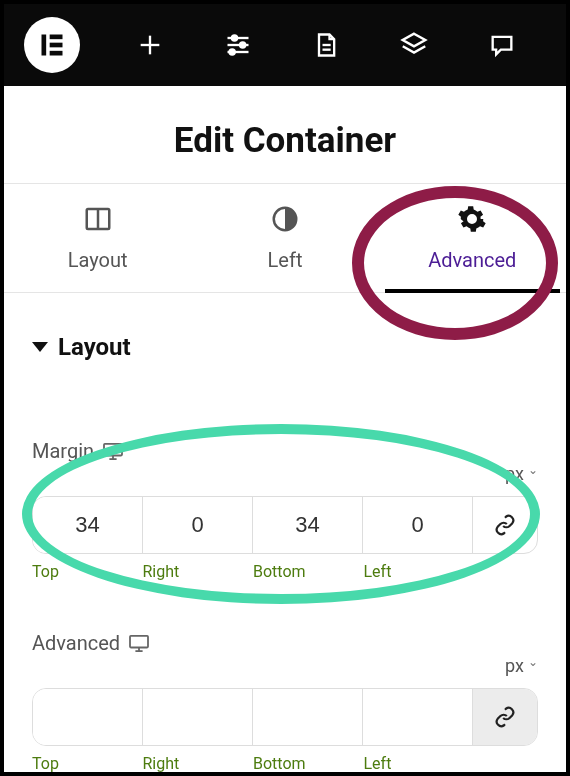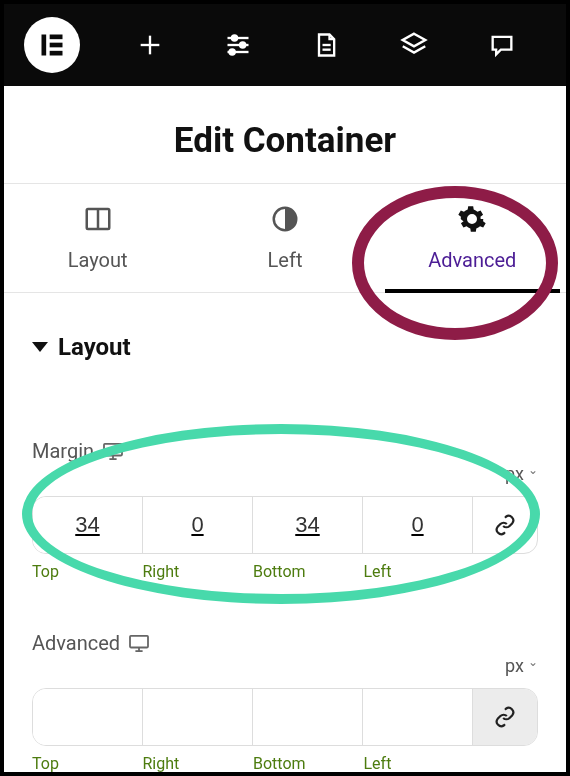--- a/index.html
+++ b/index.html
@@ -127,21 +127,20 @@
     }
     .unit-caret {
       font-size: 12px;
       color: #777;
     }
     .dim-inputs {
       display: flex;
       border: 1px solid #ddd;
       border-radius: 14px;
       overflow: hidden;
-      text-decoration: underline;
     }
     .dim-input {
       flex: 1;
       border: none;
       border-right: 1px solid #ddd;
       height: 56px;
       text-align: center;
       font-size: 22px;
       color: #333;
       outline: none;

